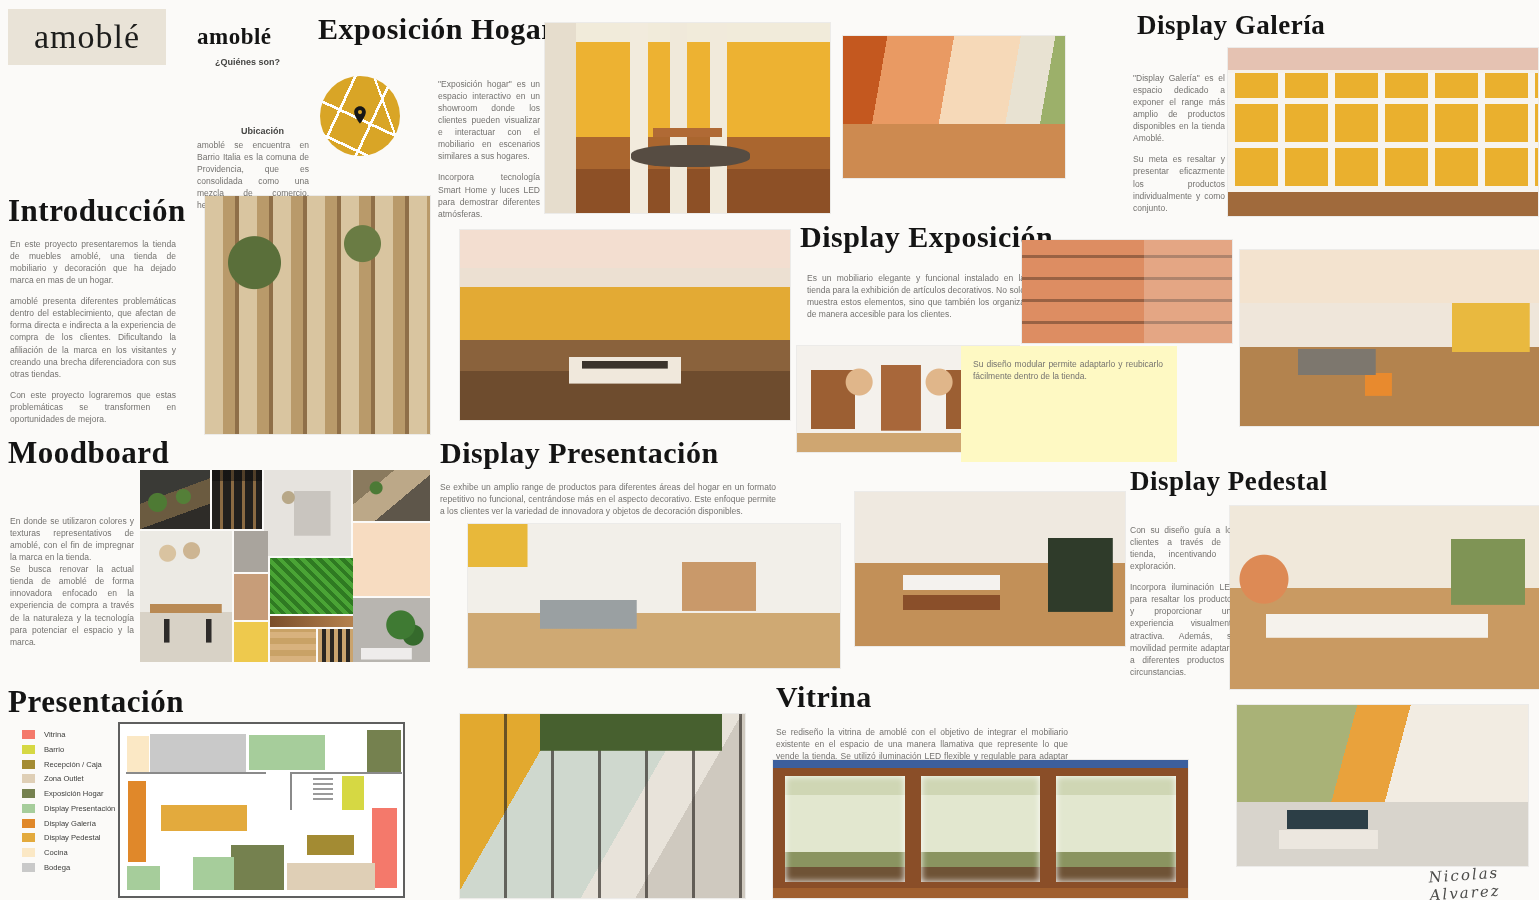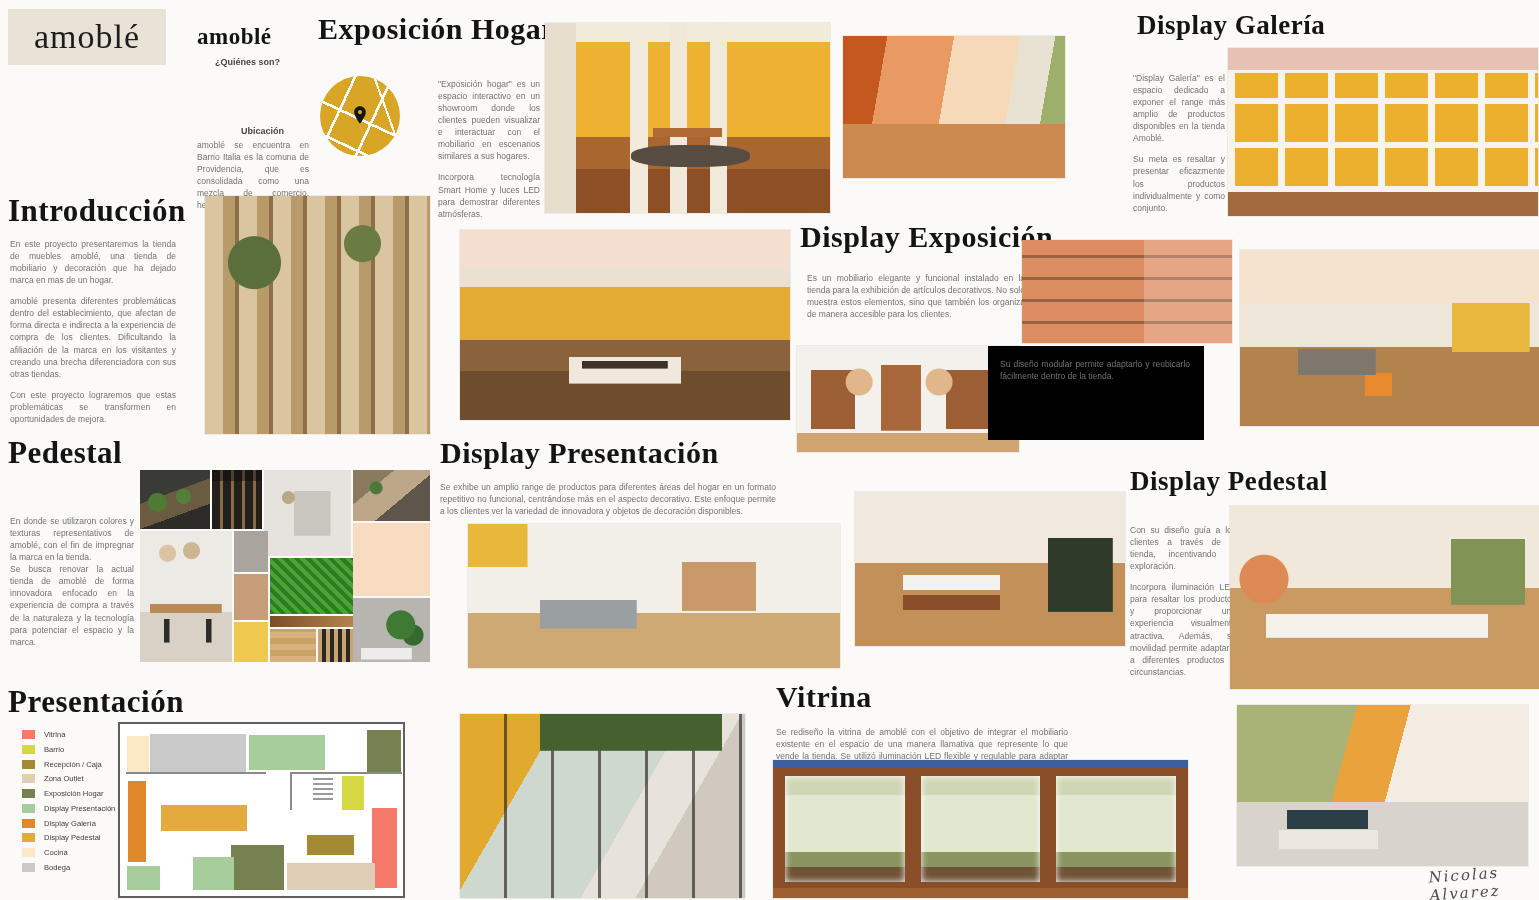--- a/index.html
+++ b/index.html
@@ -156,21 +156,21 @@
   .mb-terra{left:94px;top:104px;width:34px;height:46px;background:#c79d79;}
   .mb-yellow{left:94px;top:152px;width:34px;height:40px;background:#eec94d;}
   .mb-foliage{left:130px;top:88px;width:83px;height:56px;background:
     repeating-linear-gradient(45deg,#2f7a22 0 4px,#4aa435 4px 8px);}
   .mb-bronze{left:130px;top:146px;width:83px;height:11px;background:linear-gradient(90deg,#7a4e2a,#b5824e);}
   .mb-wood{left:130px;top:159px;width:46px;height:33px;background:
     repeating-linear-gradient(0deg,#d8b27e 0 6px,#c9a266 6px 12px);}
   .mb-slats{left:178px;top:159px;width:35px;height:33px;background:
     repeating-linear-gradient(90deg,#caa46e 0 4px,#2b2722 4px 8px);}
   
-  #caption-box{position:absolute;left:988px;top:346px;width:216px;height:94px;background:#000000;}
+  #caption-box{position:absolute;left:961px;top:346px;width:216px;height:116px;background:#fef9c3;}
   #caption-box .body-text{position:static;display:block;padding:12px 14px 0 12px;}
   
   #legend{position:absolute;left:22px;top:730px;width:150px;height:142px;display:flex;flex-direction:column;justify-content:space-between;}
   .legend-row{display:flex;align-items:center;gap:9px;}
   .legend-chip{width:13px;height:9px;flex:0 0 auto;}
   .legend-label{font-size:7.6px;color:#3c3c3a;}
   
   #plan{position:absolute;left:118px;top:722px;width:287px;height:176px;background:#fff;border:2px solid #5f5f5f;box-sizing:border-box;}
   .z{position:absolute;}
   .wall{position:absolute;background:#8a8a8a;}
@@ -227,21 +227,21 @@
 
   <div class="title" style="left:800px;top:220px;font-size:30px;">Display Exposición</div>
   <div class="body-text" style="left:807px;top:272px;width:218px;">Es un mobiliario elegante y funcional instalado en la tienda para la exhibición de artículos decorativos. No solo muestra estos elementos, sino que también los organiza de manera accesible para los clientes.</div>
   <div class="ph" id="photoF"></div>
   <div class="ph" id="photoG"></div>
   <div id="caption-box">
     <span class="body-text">Su diseño modular permite adaptarlo y reubicarlo fácilmente dentro de la tienda.</span>
   </div>
   <div class="ph" id="photoH"></div>
 
-  <div class="title" style="left:8px;top:435px;font-size:31px;">Pedestal</div>
+  <div class="title" style="left:8px;top:435px;font-size:31px;">Moodboard</div>
   <div class="body-text" style="left:10px;top:515px;width:124px;">
     <p style="margin-bottom:0;">En donde se utilizaron colores y texturas representativos de amoblé, con el fin de impregnar la marca en la tienda.</p>
     <p style="margin-bottom:0;">Se busca renovar la actual tienda de amoblé de forma innovadora enfocado en la experiencia de compra a través de la naturaleza y la tecnología para potenciar el espacio y la marca.</p>
   </div>
   <div id="moodboard">
     <div class="mb mb-cafe-dark"></div>
     <div class="mb mb-shelf-black"></div>
     <div class="mb mb-topview"></div>
     <div class="mb mb-cafe-warm"></div>
     <div class="mb mb-peach"></div>

